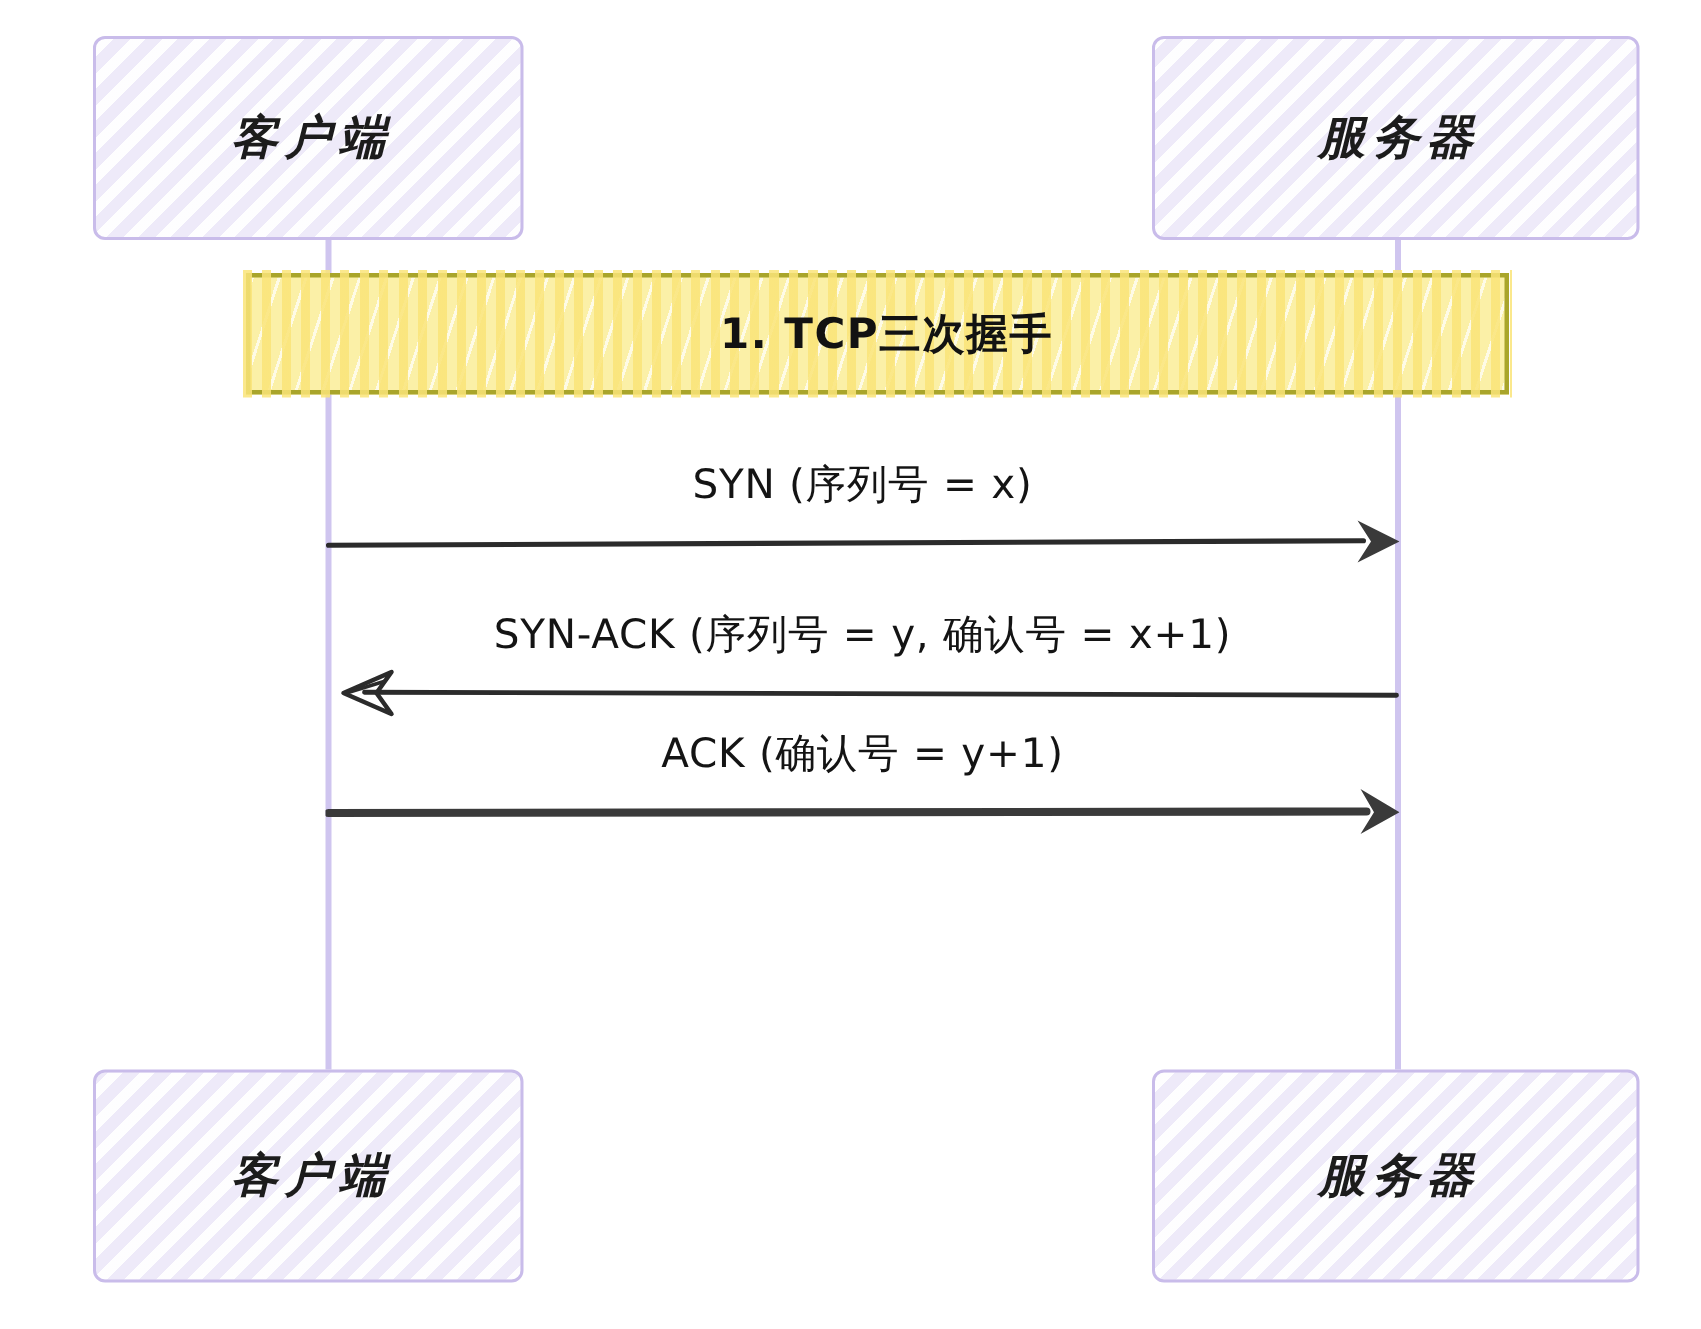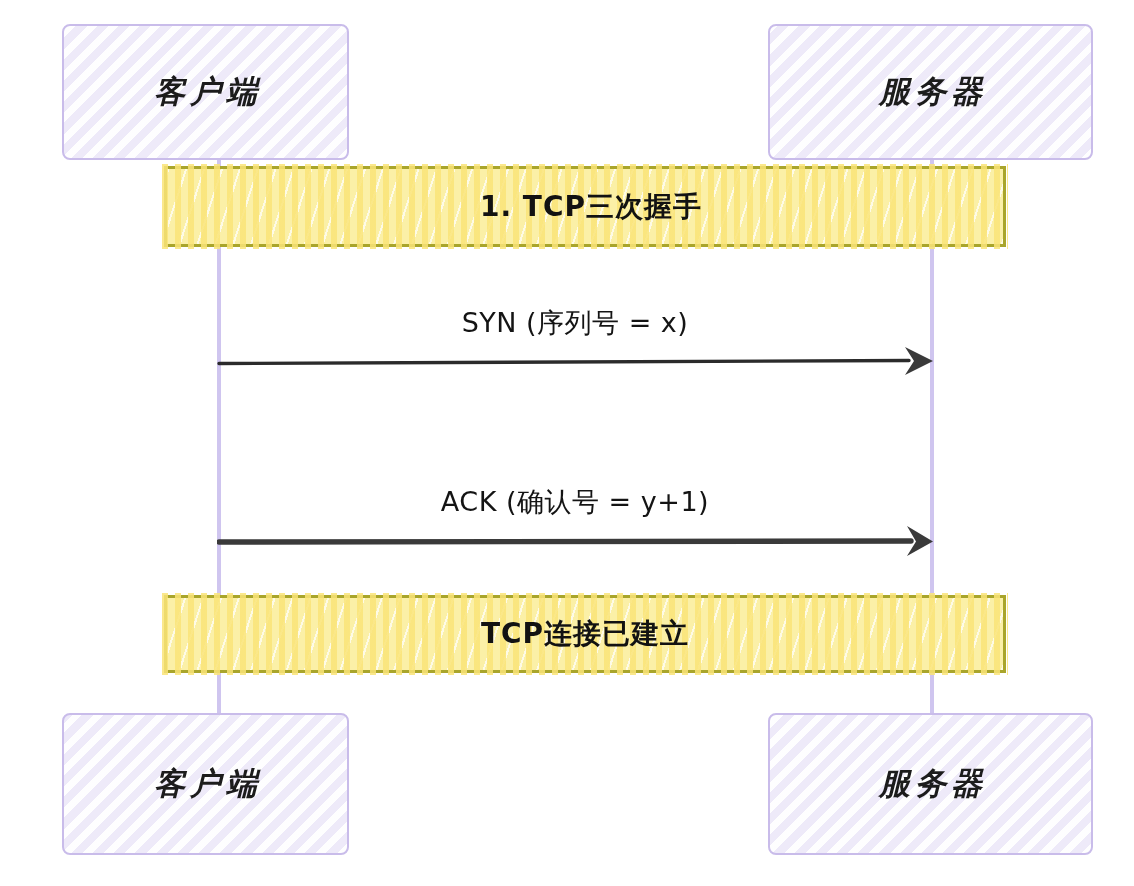--- a/index.html
+++ b/index.html
@@ -101,21 +101,21 @@
   .note-label {
     font-family: "DejaVu Sans", "Liberation Sans", sans-serif;
     font-weight: 700;
     font-size: 28px;
     color: #121212;
     letter-spacing: 1px;
     white-space: nowrap;
     position: relative;
     z-index: 2;
   }
-  #note-handshake { left: 164px; top: 166px; width: 842px; height: 81px; padding-left: 12px; }
+  #note-handshake { left: 164px; top: 182px; width: 842px; height: 81px; padding-left: 12px; }
   #note-connected { left: 164px; top: 595px; width: 842px; height: 78px; }
 
   
   .message {
     position: absolute;
     z-index: 4;
   }
   .message-label {
     position: absolute;
     white-space: nowrap;
@@ -155,32 +155,37 @@
   </div>
 
   <div class="message" id="msg-syn">
     <span class="message-label" style="left:358px; top:0px;">SYN (序列号 = x)</span>
     <svg class="message-arrow" width="716" height="80" viewBox="0 0 716 80">
       <path d="M2,58.5 L692,55.5" stroke="#2b2b2b" stroke-width="3.4" fill="none" stroke-linecap="round"></path>
       <path d="M688,42 L716,56 L688,70 L697,56 Z" fill="#3a3a3a"></path>
     </svg>
   </div>
 
+  <div class="message" id="msg-synack">
+    <span class="message-label" style="left:358px; top:0px;">SYN-ACK (序列号 = y, 确认号 = x+1)</span>
+    <svg class="message-arrow" width="716" height="80" viewBox="0 0 716 80">
+      <path d="M26,56.5 L714,58.5" stroke="#2b2b2b" stroke-width="3.2" fill="none" stroke-linecap="round"></path>
+      <path d="M12,57 L44,43 L34,57 L44,71 Z" fill="none" stroke="#2b2b2b" stroke-width="3" stroke-linejoin="round"></path>
+      <path d="M14,57 L40,49" stroke="#2b2b2b" stroke-width="2.4" fill="none"></path>
+    </svg>
+  </div>
 
   <div class="message" id="msg-ack">
     <span class="message-label" style="left:358px; top:0px;">ACK (确认号 = y+1)</span>
     <svg class="message-arrow" width="716" height="80" viewBox="0 0 716 80">
       <path d="M2,58 L694,57" stroke="#3a3a3a" stroke-width="5.4" fill="none" stroke-linecap="round"></path>
       <path d="M690,42 L716,57.5 L690,72 L699,57.5 Z" fill="#3a3a3a"></path>
     </svg>
   </div>
 
-  <div class="note-banner" id="note-connected">
-    <span class="note-label">TCP连接已建立</span>
-  </div>
 
   <div class="participant-box" id="client-box-bottom">
     <span class="participant-label">客户端</span>
   </div>
   <div class="participant-box" id="server-box-bottom">
     <span class="participant-label">服务器</span>
   </div>
 
 </div>
 

